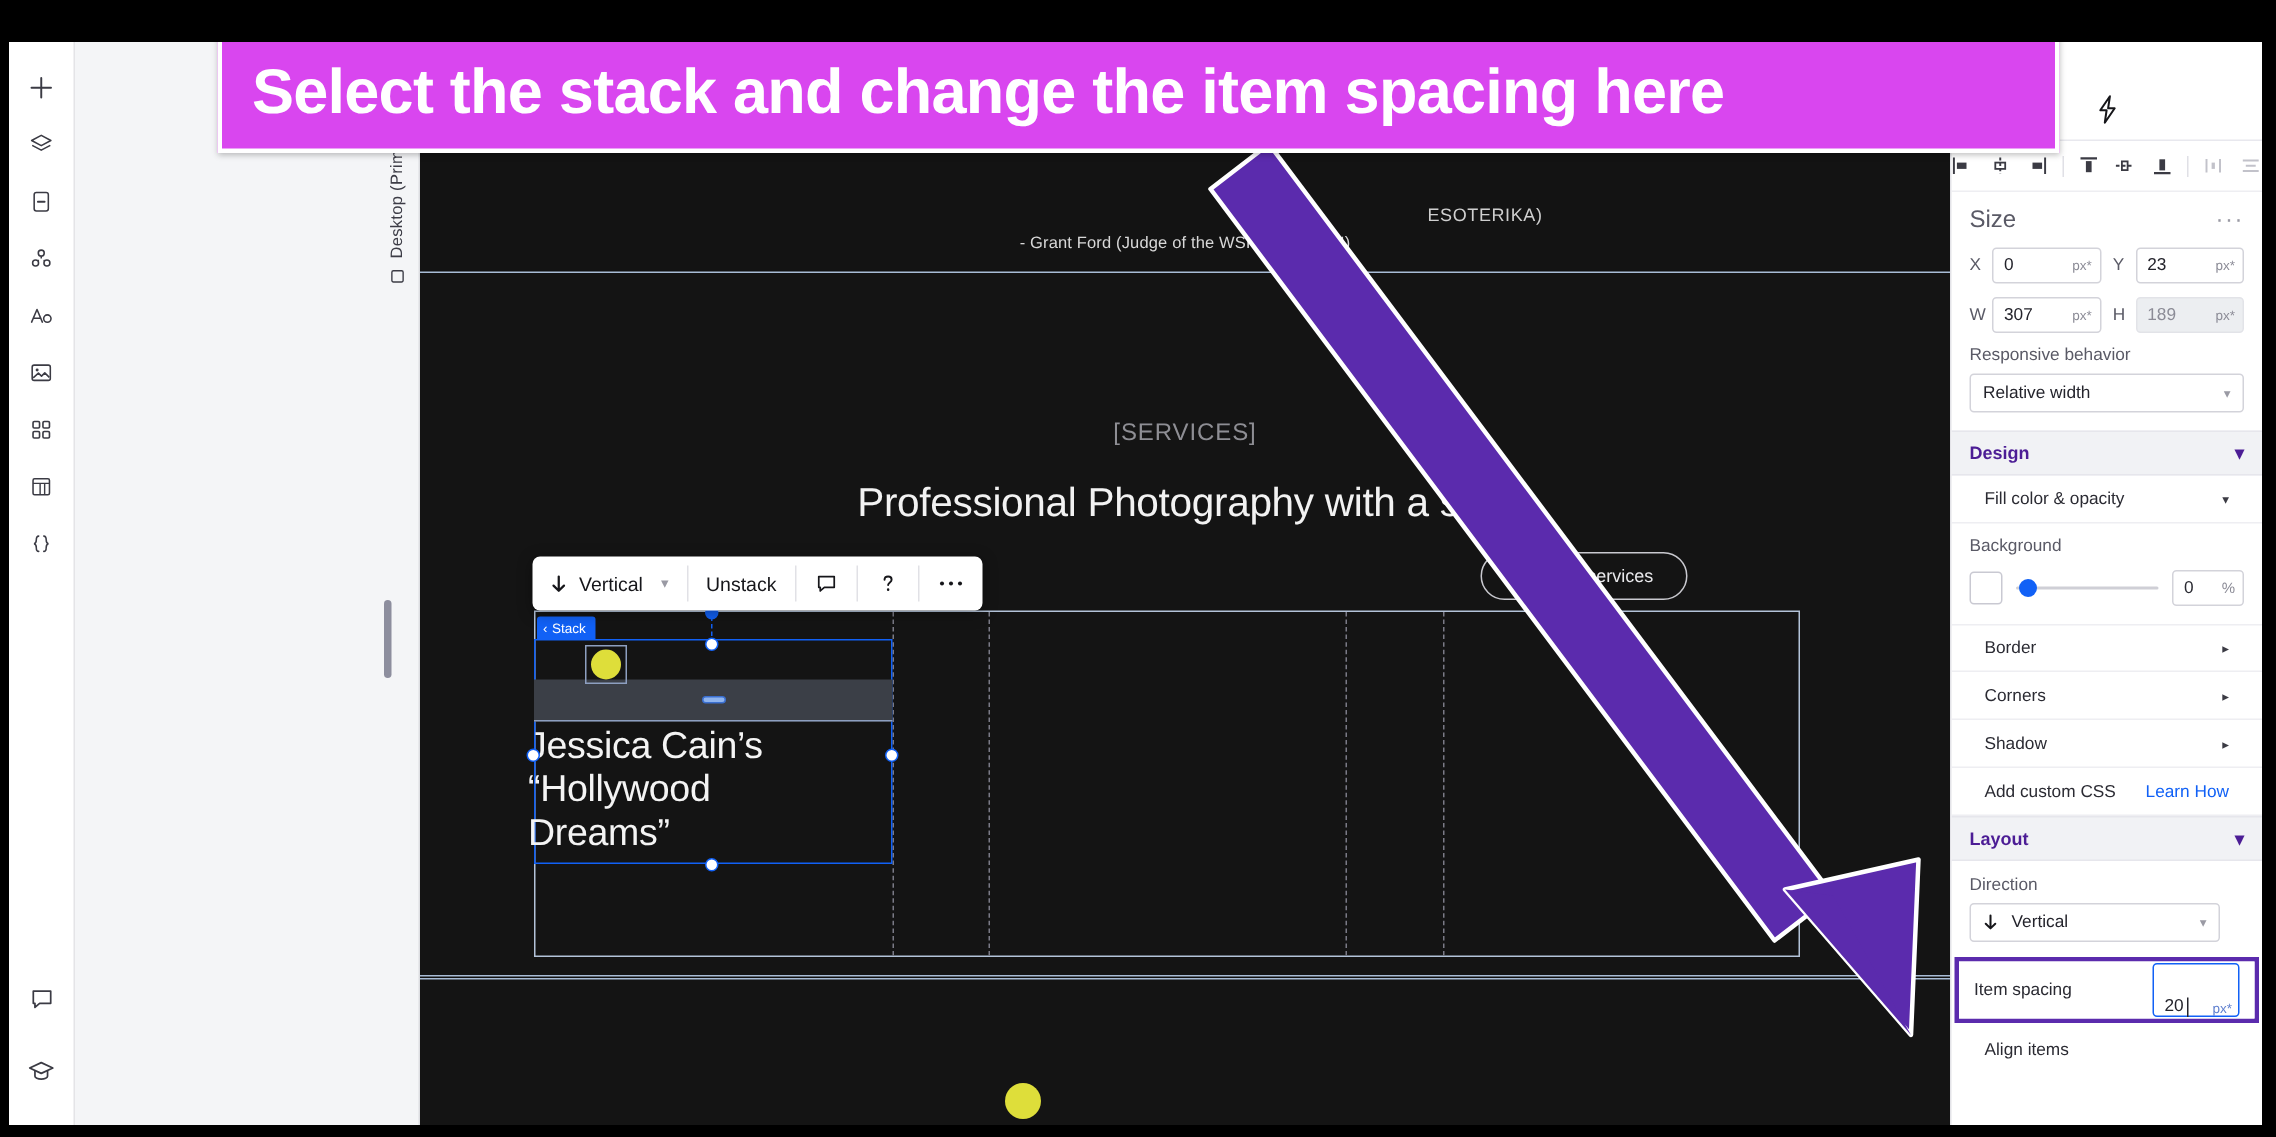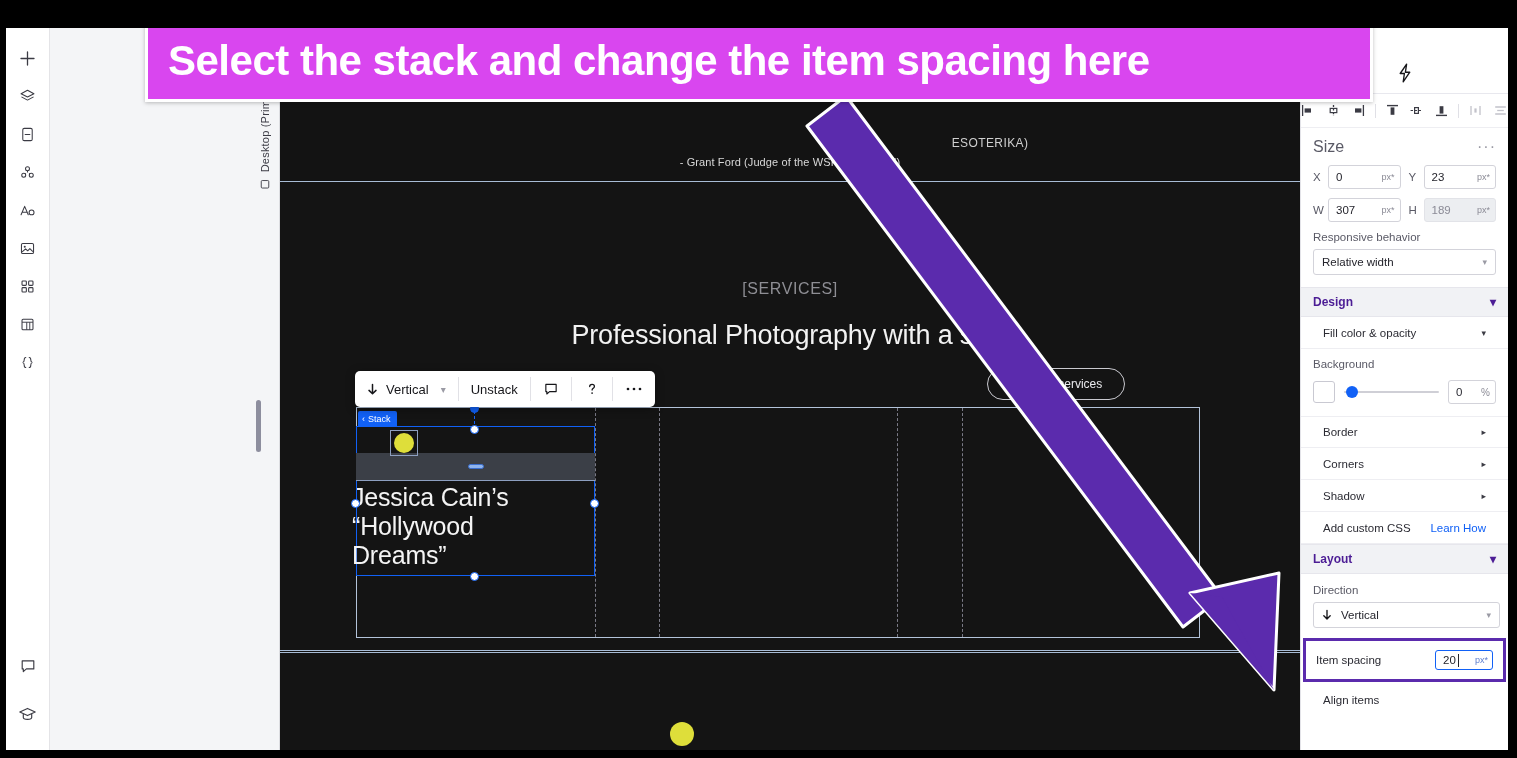--- a/index.html
+++ b/index.html
@@ -366,23 +366,23 @@
     padding: 0;
   }
   .spacing-row {
     height: 38px;
     display: flex; align-items: center; justify-content: space-between;
     padding: 0 10px;
     font-size: 11.5px; color: #2b2b33;
     background: #fff;
   }
   .spacing-input {
-    width: 58px; height: 20px;
+    width: 58px; height: 36px;
     border: 1px solid #1161f6; border-radius: 3px;
-    display: flex; align-items: center; justify-content: space-between;
+    display: flex; align-items: flex-end; justify-content: space-between;
     padding: 0 4px 0 7px; background: #fff;
   }
   .spacing-input .val { font-size: 11.5px; color: #24242c; position: relative; }
   .spacing-input .val::after {
     content: ""; position: absolute; right: -3px; top: 0px;
     width: 1px; height: 13px; background: #24242c;
   }
   .spacing-input .unit { font-size: 9px; color: #5e7fcf; }
 
   
@@ -748,21 +748,21 @@
     <div class="row-item">
       <span>Add custom CSS</span>
       <span class="link">Learn How</span>
     </div>
 
     <div class="row-head">
       <span>Layout</span>
       <span class="car">▾</span>
     </div>
 
-    <div style="padding:10px 8px 10px 12px">
+    <div style="padding:10px 28px 10px 12px">
       <div class="field-label">Direction</div>
       <div class="select">
         <span class="left">
           <svg width="10" height="12" viewBox="0 0 11 13">
               <path d="M5.5 1.4v9.2M2 7.4l3.5 3.4L9 7.4" stroke="#16161a" stroke-width="1.5" fill="none" stroke-linecap="round" stroke-linejoin="round"></path>
             </svg>
           <span>Vertical</span>
         </span>
         <span class="car">▾</span>
       </div>

